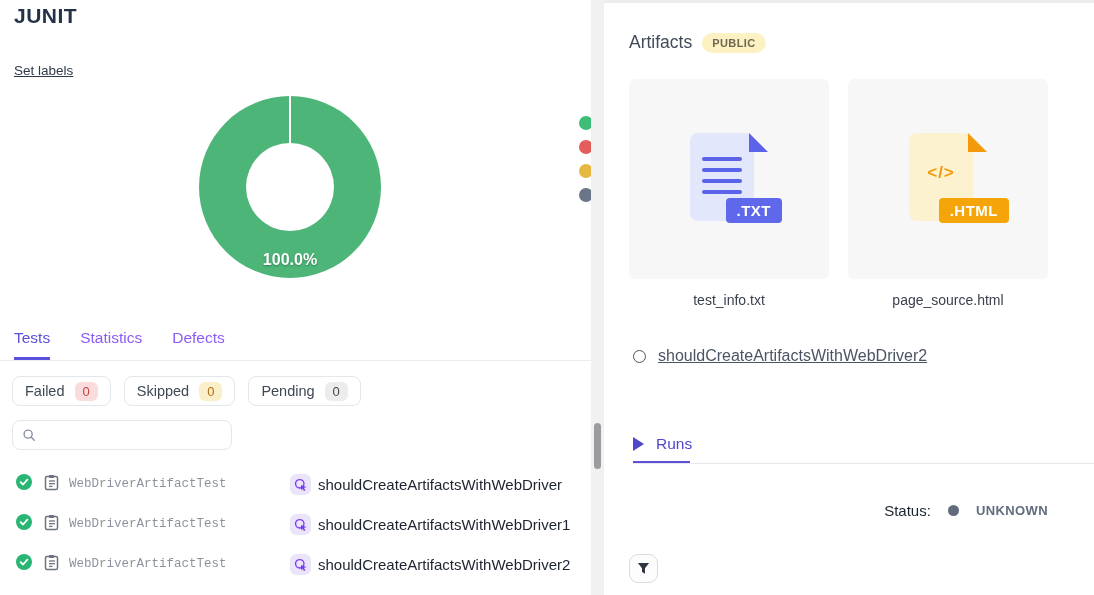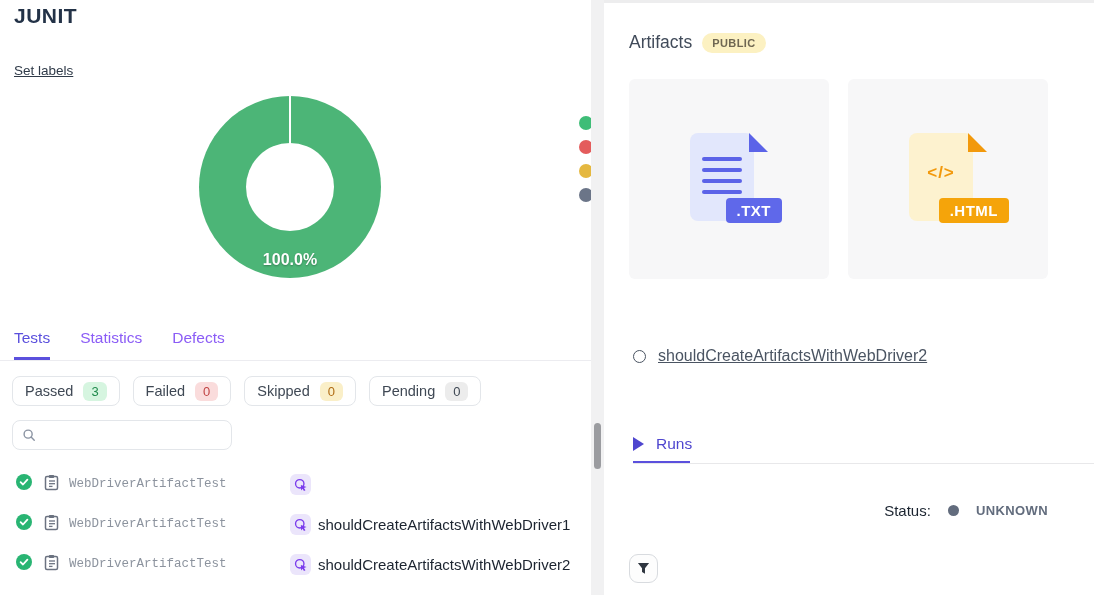--- a/index.html
+++ b/index.html
@@ -145,24 +145,20 @@
     <div class="legend-dot" style="top:188px; background:#6b7588;"></div>
 
     <div class="tabs">
       <div class="tab active">Tests</div>
       <div class="tab">Statistics</div>
       <div class="tab">Defects</div>
     </div>
 
     <div class="chips">
       <div class="chip">
-        <span>Passed</span>
-        <span class="chip-count cnt-passed">3</span>
-      </div>
-      <div class="chip">
         <span>Failed</span>
         <span class="chip-count cnt-failed">0</span>
       </div>
       <div class="chip">
         <span>Skipped</span>
         <span class="chip-count cnt-skipped">0</span>
       </div>
       <div class="chip">
         <span>Pending</span>
         <span class="chip-count cnt-pending">0</span>
@@ -196,20 +192,21 @@
               <line x1="5" y1="12.4" x2="8.5" y2="12.4" stroke="#6b7280" stroke-width="1.3"></line>
             </svg>
         </span>
         <span class="suite">WebDriverArtifactTest</span>
         <span class="ptr-chip">
           <svg width="15" height="15" viewBox="0 0 20 20" fill="none">
               <circle cx="9" cy="9" r="5.6" stroke="#7a3bec" stroke-width="1.8"></circle>
               <path d="M10.5 10.5 L18 13.4 L14.6 14.6 L16.6 17.6 L14.6 18.8 L12.8 15.8 L10.8 18 Z" fill="#7a3bec"></path>
             </svg>
         </span>
+        <span class="ttl">shouldCreateArtifactsWithWebDriver</span>
       </div>
 
       <div class="trow">
         <span class="ic-check">
           <svg width="16" height="16" viewBox="0 0 16 16">
               <circle cx="8" cy="8" r="8" fill="#29b573"></circle>
               <path d="M4.6 8.2 L7 10.5 L11.4 5.6" stroke="#fff" stroke-width="1.8" fill="none" stroke-linecap="round" stroke-linejoin="round"></path>
             </svg>
         </span>
         <span class="ic-clip">
@@ -290,20 +287,24 @@
         <div class="file-ic">
           <div class="page html"></div>
           <div class="fold-cut"></div>
           <div class="fold-flap flap-html"></div>
           <div class="code-glyph">&lt;/&gt;</div>
           <div class="ext-badge ext-html">.HTML</div>
         </div>
       </div>
     </div>
 
+    <div class="card-labels">
+      <div class="card-label">test_info.txt</div>
+      <div class="card-label">page_source.html</div>
+    </div>
 
     <div class="link-row">
       <span class="radio-circle"></span>
       <a class="test-link">shouldCreateArtifactsWithWebDriver2</a>
     </div>
 
     <div class="runs-row">
       <span class="runs-tri"></span>
       <span class="runs-label">Runs</span>
     </div>

